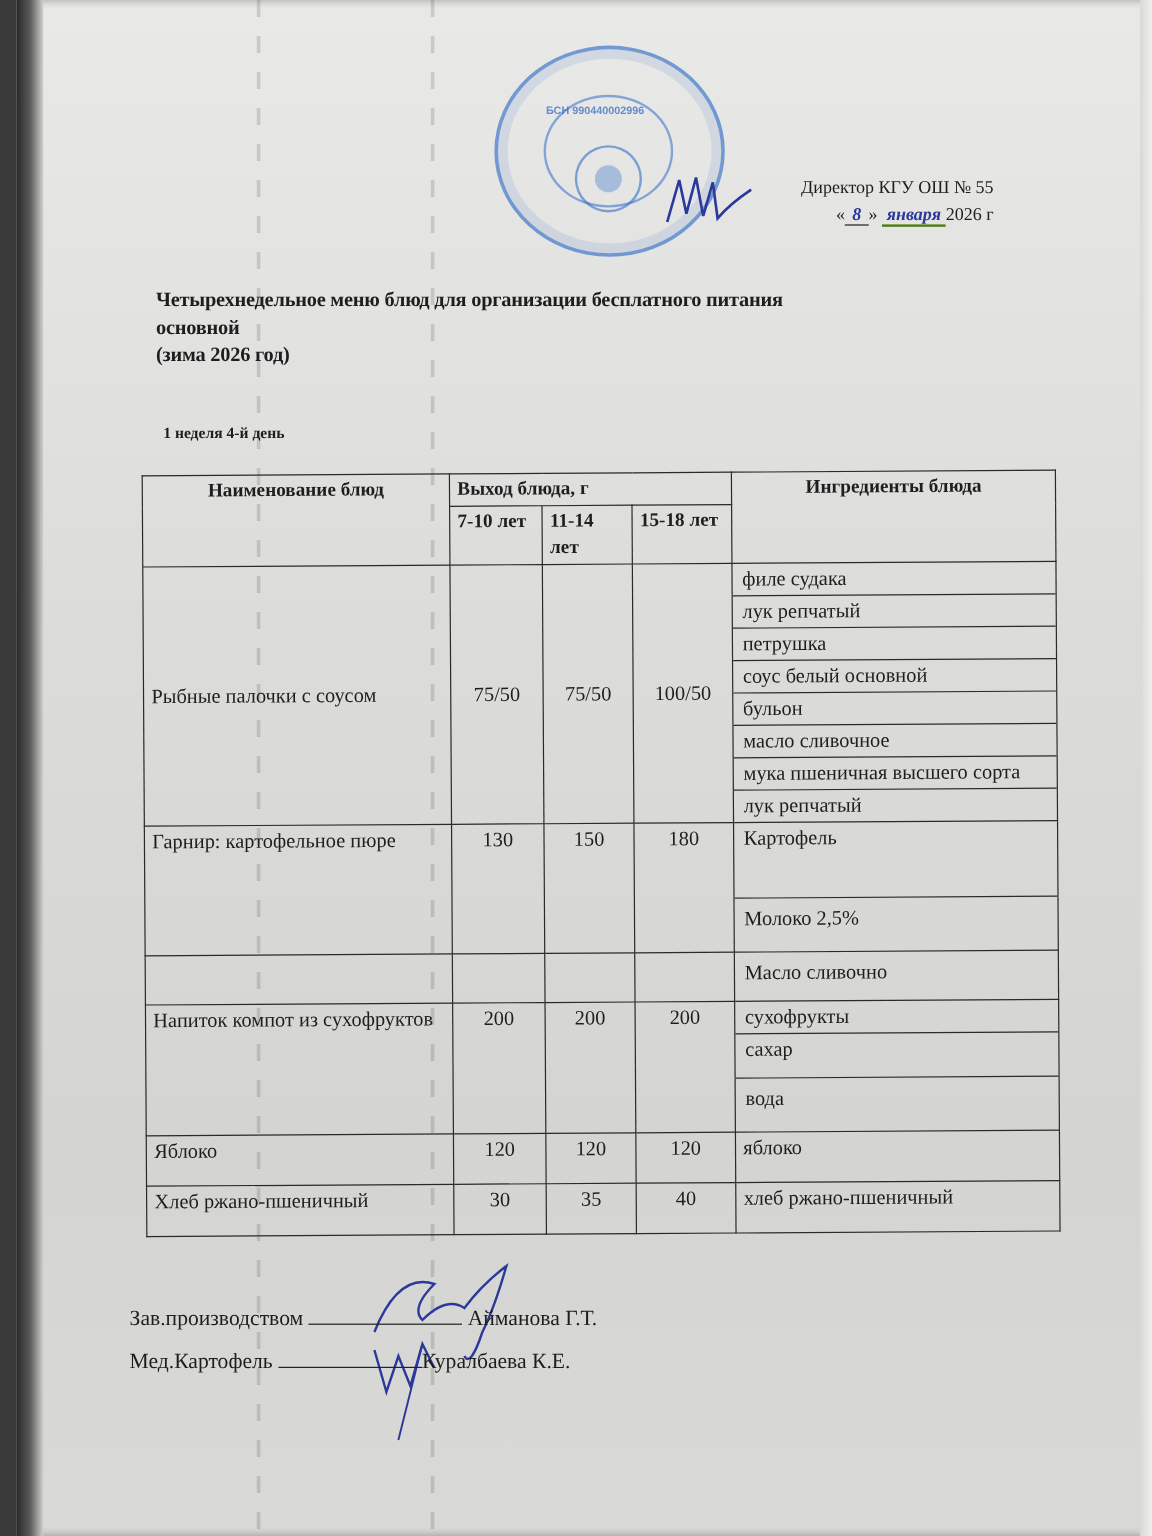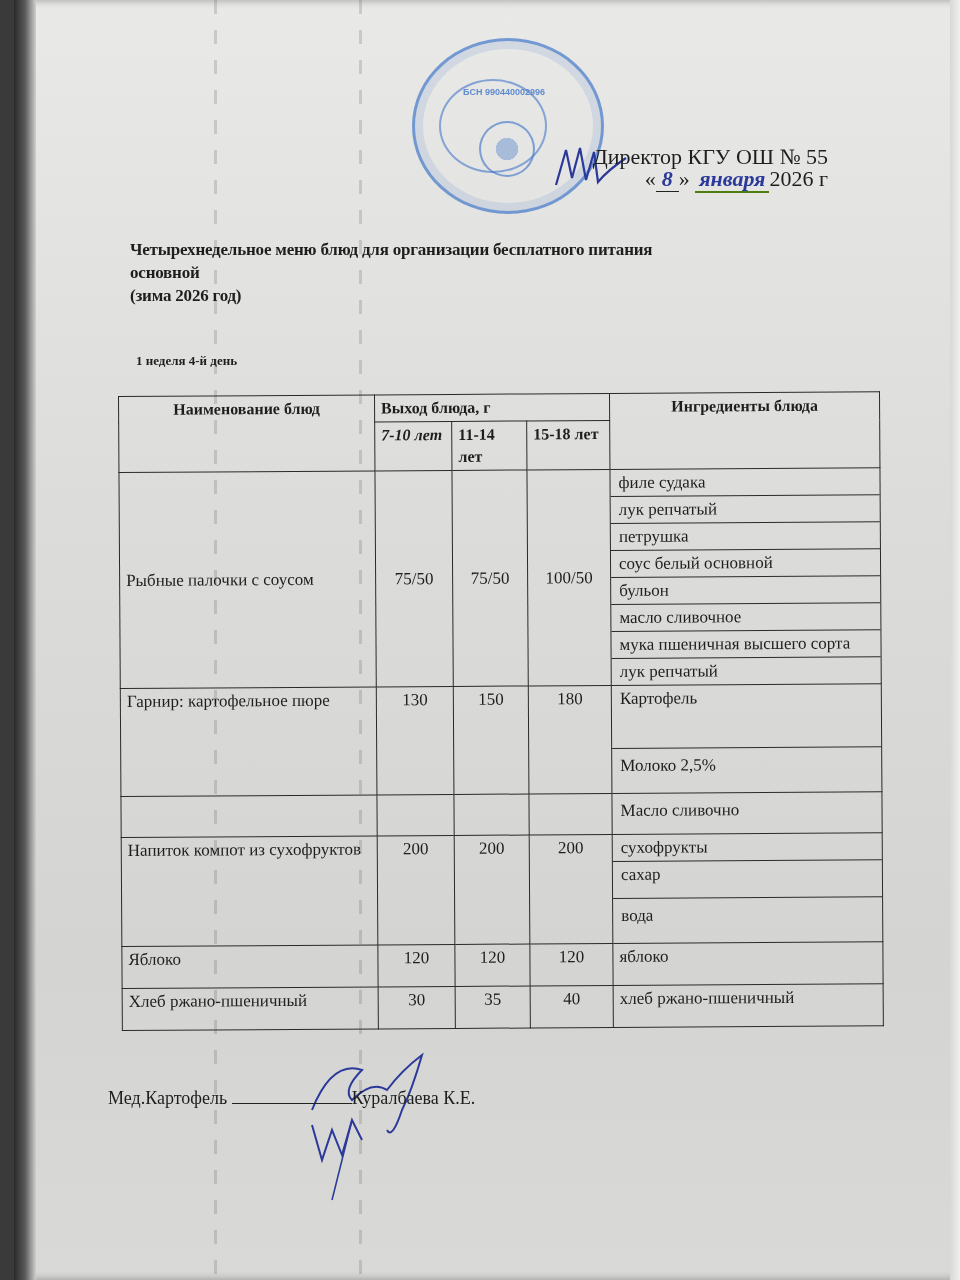--- a/index.html
+++ b/index.html
@@ -29,36 +29,36 @@
     }
 
     
     .stamp {
       position: absolute; left: 412px; top: 38px; width: 186px; height: 170px;
       border-radius: 50%;
       border: 3px solid rgba(52,110,200,0.65);
       box-shadow: inset 0 0 0 8px rgba(52,110,200,0.12);
     }
     .stamp .inner {
-      position: absolute; left: 24px; top: 38px; width: 104px; height: 90px;
+      position: absolute; left: 38px; top: 38px; width: 104px; height: 90px;
       border-radius: 50%; border: 2px solid rgba(52,110,200,0.55);
       display: flex; align-items: center; justify-content: center;
       color: rgba(52,110,200,0.75); font-size: 9px; font-family: "Liberation Sans", sans-serif;
-      font-weight: bold; text-align: right;
+      font-weight: bold; text-align: left;
     }
     .stamp .emblem {
       position: absolute; left: 64px; top: 80px; width: 52px; height: 52px; border-radius: 50%;
       border: 2px solid rgba(52,110,200,0.6);
       background: radial-gradient(circle, rgba(52,110,200,0.35) 0 30%, transparent 31%);
     }
 
     
     .director {
       position: absolute; right: 132px; top: 146px; text-align: right;
-      font-size: 22px; line-height: 22px;
+      font-size: 15px; line-height: 22px;
     }
     .director .line {
       display: inline-block; border-bottom: 1px solid #222; width: 130px; height: 16px; vertical-align: baseline;
     }
     .hand { color: #2b3a9a; font-style: italic; font-weight: bold; }
     .sig { position: absolute; }
 
     .title {
       position: absolute; left: 130px; top: 238px; width: 700px; text-align: left;
       font-weight: bold; font-size: 17px; line-height: 23px;
@@ -72,21 +72,21 @@
       position: absolute; left: 118px; top: 396px; width: 762px;
       border-collapse: collapse; font-size: 17px; line-height: 22px;
       transform: rotate(-0.35deg); transform-origin: left top;
     }
     table.menu td, table.menu th {
       border: 1.5px solid #2a2a2a; padding: 2px 6px; vertical-align: top;
       font-weight: normal; text-align: left;
     }
     table.menu th { font-weight: bold; font-size: 16px; }
     .c-name { width: 243px; }
-    .c-age { width: 64px; font-style: italic; }
+    .c-age { width: 64px; }
     .c-age2 { width: 62px; }
     .c-age3 { width: 70px; }
     .num { text-align: center !important; }
     .mid { vertical-align: middle !important; }
     .ing { padding: 0 !important; }
     .ing div { border-bottom: 1.5px solid #2a2a2a; padding: 2px 8px; }
     .ing div:last-child { border-bottom: none; }
 
     .footer {
       position: absolute; left: 108px; top: 1080px; font-size: 18px; line-height: 36px;
@@ -213,16 +213,21 @@
   </table>
 
 <svg class="sig" style="left:292px;top:1050px" width="150" height="160">
   <path d="M20 60 Q40 10 70 20 Q50 40 60 50 Q80 30 95 40 Q110 20 130 5 Q120 40 110 60 Q100 90 95 80" stroke="#2b3a9a" stroke-width="2" fill="none"></path>
   <path d="M20 75 L30 110 L40 80 L50 105 L60 70 L70 90" stroke="#2b3a9a" stroke-width="2" fill="none"></path>
   <path d="M60 70 L40 150" stroke="#2b3a9a" stroke-width="1.6" fill="none"></path>
 </svg>
 
 <div class="footer">
   <div>
+    <span>Зав.производством</span>
+    <span class="blank"></span>
+    <span>Айманова Г.Т.</span>
+  </div>
+  <div>
     <span>Мед.Картофель</span>
     <span class="blank2"></span><span>Куралбаева К.Е.</span>
   </div>
 </div>
 
 </body></html>

